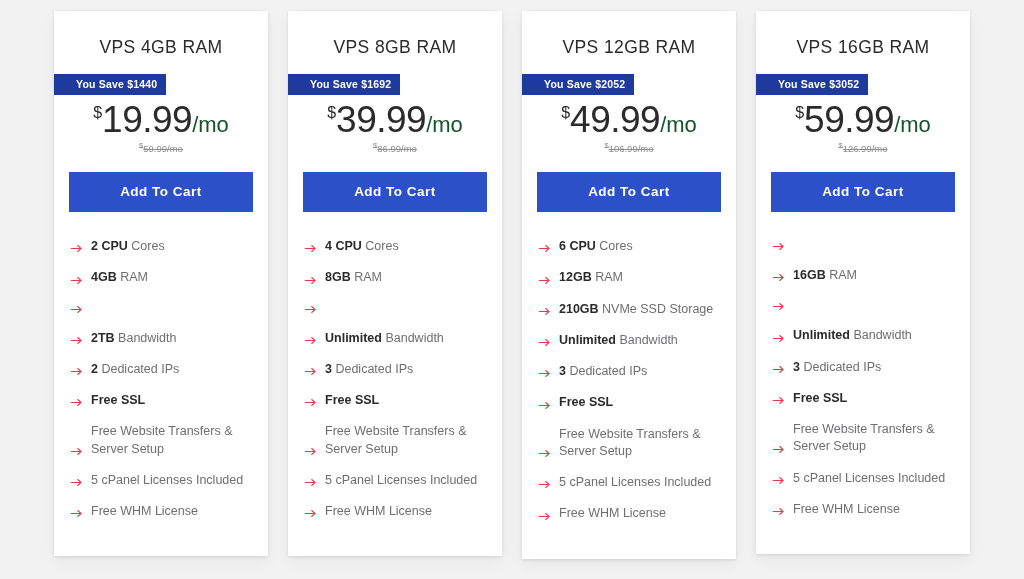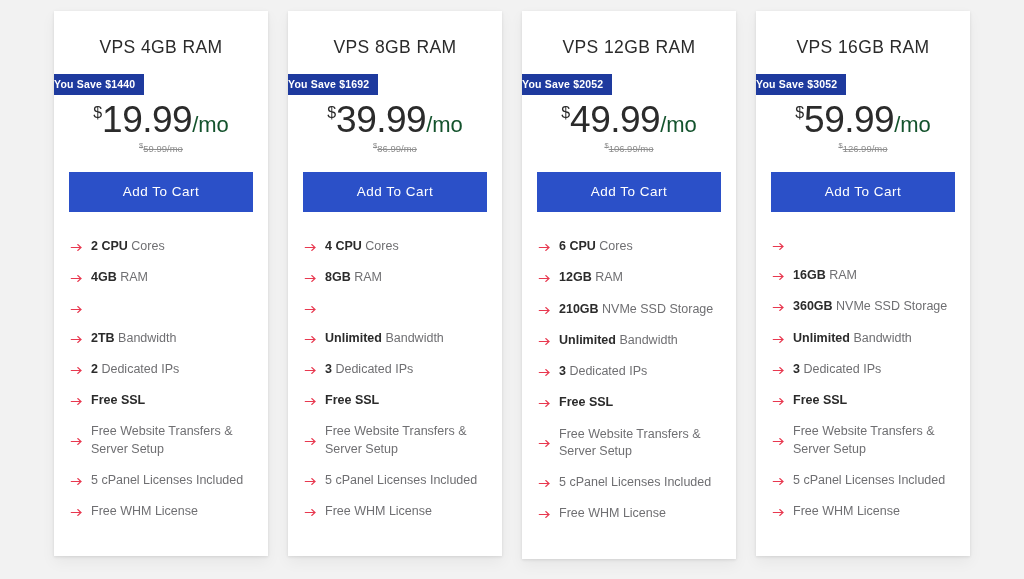--- a/index.html
+++ b/index.html
@@ -42,21 +42,21 @@
     white-space: nowrap;
   }
 
   .save-badge {
     display: inline-block;
     background: #1e3a9e;
     color: #ffffff;
     font-size: 10.5px;
     font-weight: 700;
     letter-spacing: 0.2px;
-    padding: 4px 9px 5px 0;
+    padding: 4px 9px 5px 22px;
     margin-top: 16px;
     white-space: nowrap;
   }
 
   .price-row {
     text-align: center;
     margin-top: 6px;
     color: #2b2b2b;
     line-height: 1;
     white-space: nowrap;
@@ -92,36 +92,36 @@
 
   .cart-button {
     display: block;
     width: 184px;
     margin: 18px auto 0 auto;
     background: #2b50c8;
     color: #ffffff;
     border: none;
     font-family: "Liberation Sans", sans-serif;
     font-size: 13.5px;
-    font-weight: 400;
+    font-weight: 700;
     letter-spacing: 0.5px;
     padding: 12px 0 13px 0;
     cursor: pointer;
     text-align: center;
   }
 
   .feature-list {
     list-style: none;
     margin: 26px 0 0 0;
     padding: 0 16px 0 16px;
   }
 
   .feature-item {
     display: flex;
-    align-items: center;
+    align-items: flex-end;
     gap: 8px;
     margin-bottom: 14px;
     font-size: 12.5px;
     line-height: 1.38;
     color: #6f6f72;
   }
 
   .arrow-icon {
     flex: 0 0 auto;
     width: 13px;
@@ -530,23 +530,20 @@
     </span>
   </li>
 
   <li class="feature-item">
     <span class="arrow-icon">
       <svg viewBox="0 0 16 16" width="13" height="13" fill="none" stroke="currentColor" stroke-width="1.3" stroke-linecap="round" stroke-linejoin="round">
         <line x1="1.5" y1="8" x2="13.5" y2="8"></line>
         <polyline points="9.5,4.3 13.5,8 9.5,11.7"></polyline>
       </svg>
     </span>
-    <span class="feature-text">
-      <span class="feature-strong">360GB</span><span> NVMe SSD Storage</span>
-    </span>
   </li>
 
   <li class="feature-item">
     <span class="arrow-icon">
       <svg viewBox="0 0 16 16" width="13" height="13" fill="none" stroke="currentColor" stroke-width="1.3" stroke-linecap="round" stroke-linejoin="round">
         <line x1="1.5" y1="8" x2="13.5" y2="8"></line>
         <polyline points="9.5,4.3 13.5,8 9.5,11.7"></polyline>
       </svg>
     </span>
     <span class="feature-text">

